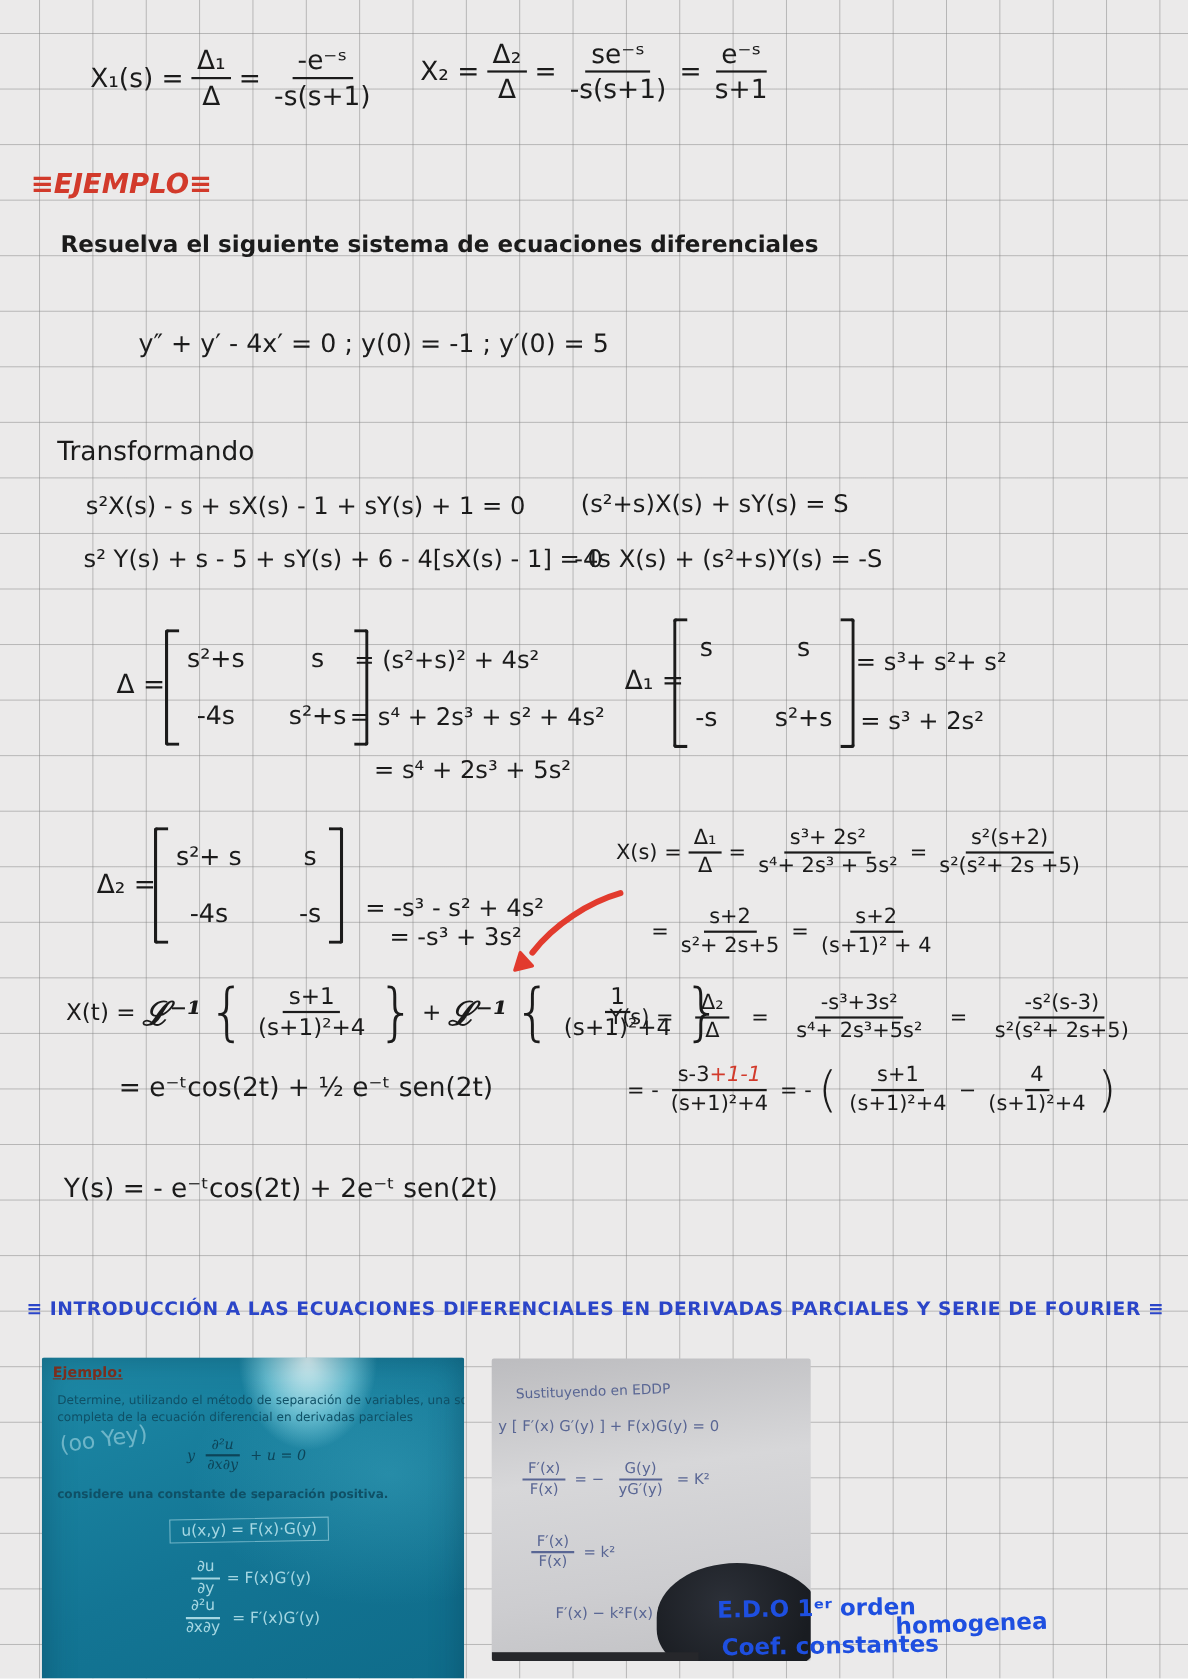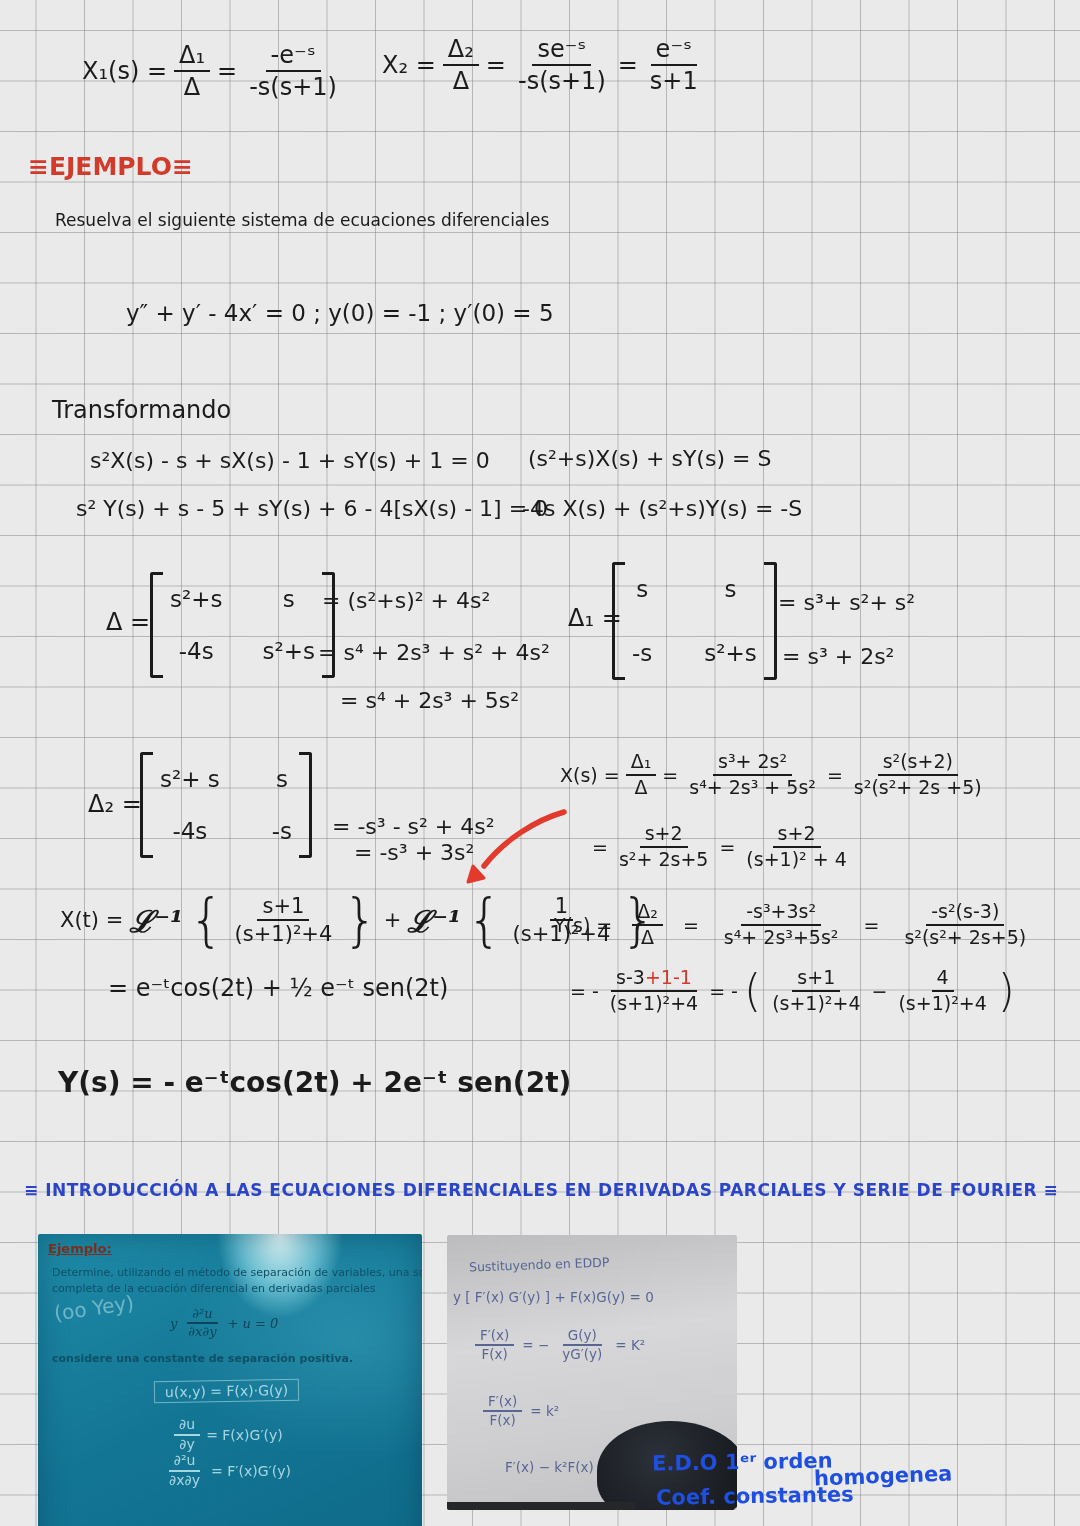--- a/index.html
+++ b/index.html
@@ -16,21 +16,21 @@
   .txt{position:absolute;white-space:nowrap;color:#1b1b1b;}
   .f{display:inline-flex;flex-direction:column;align-items:center;text-align:center;line-height:1.25;}
   .f .n{border-bottom:2px solid currentColor;padding:0 5px;}
   .f .d{padding:0 5px;}
   .mx{position:absolute;display:grid;grid-template-columns:auto auto;column-gap:40px;row-gap:26px;
       padding:14px 20px;font-size:23px;color:#1b1b1b;text-align:center;}
   .mx::before{content:"";position:absolute;top:0;bottom:0;left:0;width:10px;
       border:3px solid #1b1b1b;border-right:none;border-radius:3px 0 0 3px;}
   .mx::after{content:"";position:absolute;top:0;bottom:0;right:0;width:10px;
       border:3px solid #1b1b1b;border-left:none;border-radius:0 3px 3px 0;}
-  .red{color:#d23a2b;}
+  .red{color:#d23a2b;font-style:italic;}
   .blue{color:#2b45c8;}
   .brace{font-size:54px;font-weight:300;line-height:1;transform:scaleY(1.05);}
   .paren{font-size:44px;font-weight:300;line-height:1;}
   .lap{font-family:"DejaVu Serif",serif;font-style:italic;font-size:30px;font-weight:bold;}
   .photo{position:absolute;border-radius:2px;overflow:hidden;}
   .pl{left:38px;top:1234px;width:384px;height:332px;color:#0f5066;
     background:
       radial-gradient(90px 120px at 63% 0%, rgba(240,255,255,.95), rgba(170,240,250,.5) 45%, rgba(170,240,250,0) 70%),
       radial-gradient(300px 200px at 82% 32%, rgba(90,200,220,.28), transparent 60%),
       linear-gradient(155deg,#1e8aa7 0%, #137594 50%, #0e6a88 100%);
@@ -72,25 +72,25 @@
         <span class="d">-s(s+1)</span>
       </span>
     <span>=</span>
     <span class="f">
         <span class="n">e⁻ˢ</span>
         <span class="d">s+1</span>
       </span>
   </div>
 
   <div class="txt red" style="left:28px;top:152px;font-size:25px;font-weight:bold;">≡EJEMPLO≡</div>
-  <div class="txt" style="left:55px;top:210px;font-size:17px;">Resuelva   el siguiente  sistema  de  ecuaciones  diferenciales</div>
+  <div class="txt" style="left:55px;top:210px;font-size:21px;font-weight:bold;">Resuelva   el siguiente  sistema  de  ecuaciones  diferenciales</div>
   <div class="txt" style="left:126px;top:300px;font-size:23px;">y″ +  y′  - 4x′  =  0 ;   y(0) = -1 ;  y′(0) = 5</div>
 
   <div class="txt" style="left:52px;top:396px;font-size:24px;">Transformando</div>
-  <div class="txt" style="left:78px;top:448px;font-size:22px;margin-left:12px;">s²X(s) - s + sX(s) - 1  +  sY(s)  + 1 = 0</div>
+  <div class="txt" style="left:78px;top:448px;font-size:22px;">s²X(s) - s + sX(s) - 1  +  sY(s)  + 1 = 0</div>
   <div class="txt" style="left:528px;top:446px;font-size:22px;">(s²+s)X(s)  +  sY(s)  =  S</div>
   <div class="txt" style="left:76px;top:496px;font-size:22px;">s² Y(s) + s - 5  +  sY(s) + 6 - 4[sX(s) - 1]  = 0</div>
   <div class="txt" style="left:522px;top:496px;font-size:22px;">-4s X(s) + (s²+s)Y(s) =  -S</div>
 
   <div class="txt" style="left:106px;top:608px;font-size:24px;">Δ =</div>
   <div class="mx" style="left:150px;top:572px;">
     <span>s²+s</span>
     <span>s</span>
     <span>-4s</span>
     <span>s²+s</span>
@@ -205,21 +205,21 @@
         <span class="d">(s+1)²+4</span>
       </span>
     <span>−</span>
     <span class="f">
         <span class="n">4</span>
         <span class="d">(s+1)²+4</span>
       </span>
     <span class="paren">)</span>
   </div>
 
-  <div class="txt" style="left:58px;top:1066px;font-size:28px;font-weight:bold;">Y(s) =  - e⁻ᵗcos(2t) + 2e⁻ᵗ sen(2t)</div>
+  <div class="txt" style="left:58px;top:1066px;font-size:24px;">Y(s) =  - e⁻ᵗcos(2t) + 2e⁻ᵗ sen(2t)</div>
 
   <div class="txt blue" style="left:24px;top:1180px;font-size:17px;font-weight:600;letter-spacing:.5px;">≡ INTRODUCCIÓN   A LAS   ECUACIONES  DIFERENCIALES   EN  DERIVADAS  PARCIALES  Y SERIE  DE FOURIER ≡</div>
 
   <div class="photo pl">
     <div class="abs" style="left:10px;top:7px;font-size:13px;font-weight:bold;color:#7b2e1d;text-decoration:underline;">Ejemplo:</div>
     <div class="abs" style="left:14px;top:32px;font-size:11px;">Determine, utilizando el método de separación de variables, una solución</div>
     <div class="abs" style="left:14px;top:48px;font-size:11px;">completa de la ecuación diferencial en derivadas parciales</div>
     <div class="abs hw" style="left:16px;top:62px;font-size:20px;transform:rotate(-8deg);opacity:.6;">(oo Yey)</div>
     <div class="abs" style="left:132px;top:72px;display:flex;align-items:center;gap:6px;font-size:13px;font-family:'DejaVu Serif',serif;font-style:italic;color:#0d4458;">
       <span>y</span>

